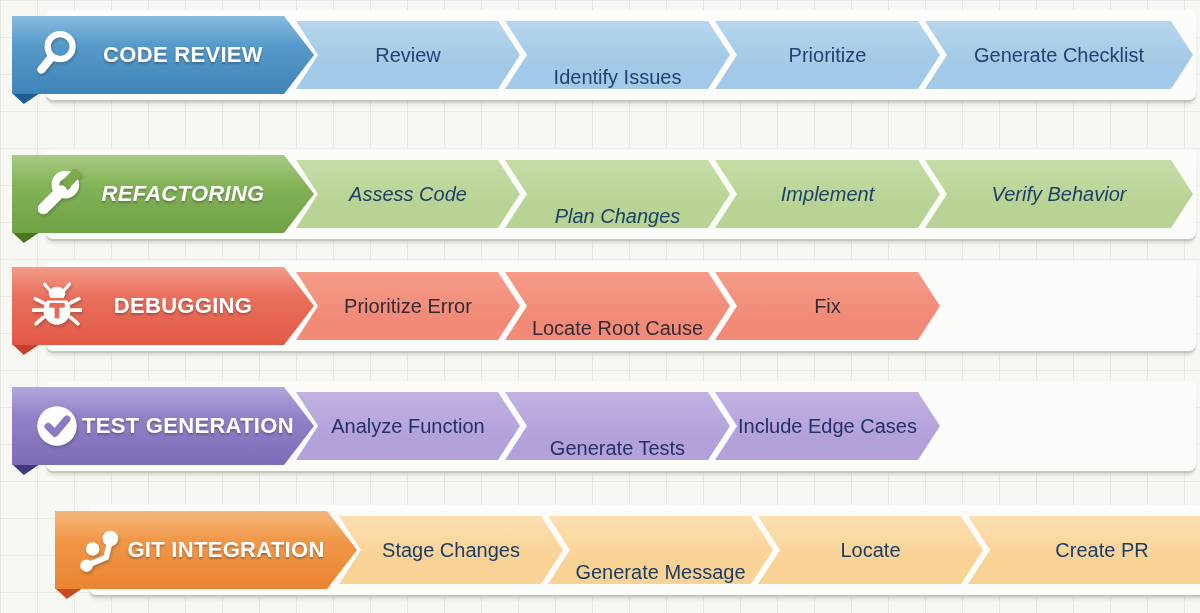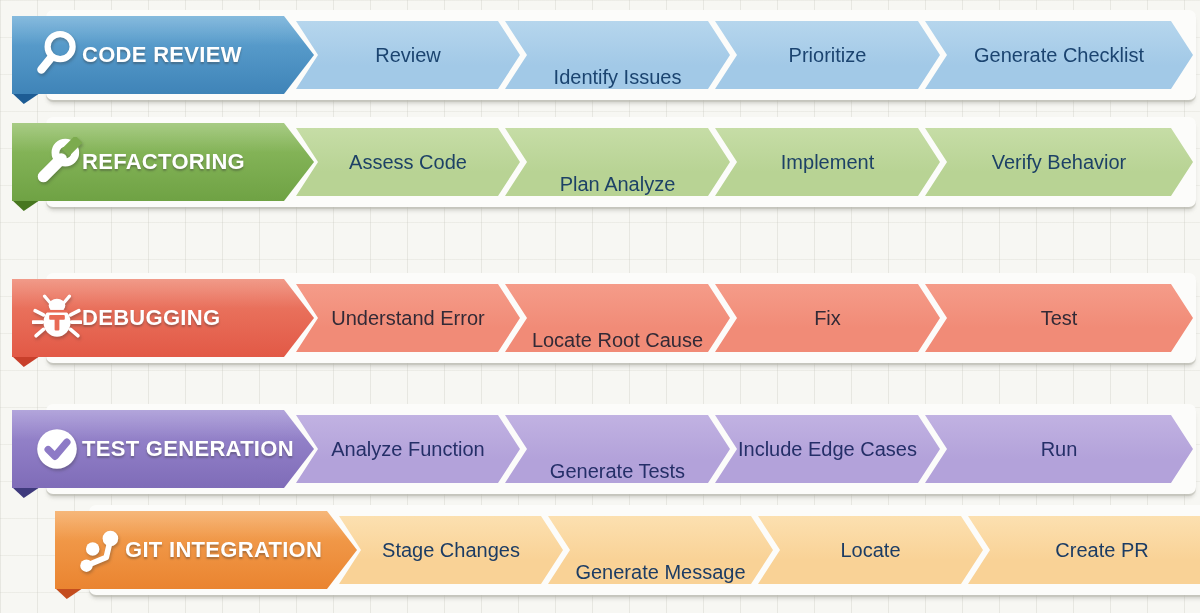--- a/index.html
+++ b/index.html
@@ -7,23 +7,23 @@
     width:1200px;height:613px;position:relative;overflow:hidden;
     background-color:#f7f7f3;
     background-image:
       linear-gradient(90deg, rgba(205,205,195,.38) 1px, transparent 1px),
       linear-gradient(rgba(205,205,195,.26) 1px, transparent 1px);
     background-size:37px 37px;
     font-family:"Liberation Sans", sans-serif;
   }
   .row{position:absolute;left:0;width:1200px;height:100px;}
   .row:nth-of-type(1){top:10px;}
-  .row:nth-of-type(2){top:117px;}
-  .row:nth-of-type(3){top:273px;text-decoration:underline;}
-  .row:nth-of-type(4){top:404px;}
+  .row:nth-of-type(2){top:149px;font-style:italic;}
+  .row:nth-of-type(3){top:261px;text-decoration:underline;}
+  .row:nth-of-type(4){top:381px;}
   .row:nth-of-type(5){top:505px;margin-left:43px;}
 
   .strip{
     position:absolute;left:46px;right:4px;top:0;height:90px;z-index:0;
     background:#fcfcfa;border-radius:7px;
     box-shadow:0 2px 0 rgba(190,190,180,.55), 0 5px 4px -2px rgba(130,130,120,.40);
   }
   .header{
     position:absolute;left:12px;top:6px;width:302px;height:78px;z-index:3;
     display:flex;align-items:center;
@@ -34,21 +34,21 @@
     filter:drop-shadow(0 2px 2px rgba(70,70,70,.35));
   }
   .fold{
     position:absolute;left:12px;top:83px;width:28px;height:11px;z-index:1;
     background:var(--fold);
     clip-path:polygon(0 0, 100% 0, 42% 100%);
   }
   .icon{width:50px;height:50px;margin-left:20px;flex:0 0 auto;
         filter:drop-shadow(1px 2px 1.5px rgba(40,40,40,.30));}
   .hlabel{
-    flex:1;text-align:left;padding-right:30px;
+    flex:1;text-align:center;padding-right:30px;
     color:#ffffff;font-weight:bold;font-size:22px;letter-spacing:.3px;
     text-shadow:0 2px 2px rgba(50,50,50,.38);
     white-space:nowrap;
   }
   .step{
     position:absolute;top:11px;height:68px;z-index:2;
     display:flex;align-items:center;justify-content:center;
     background:linear-gradient(180deg, var(--step-top), var(--step-bg) 65%);
     clip-path:polygon(0 0, calc(100% - 22px) 0, 100% 50%, calc(100% - 22px) 100%, 0 100%, 22px 50%);
   }
@@ -97,21 +97,21 @@
         <circle cx="32" cy="15" r="9.5" fill="none" stroke="#ffffff" stroke-width="7.5"></circle>
         <line x1="32" y1="15" x2="45" y2="2" stroke="var(--icon-accent)" stroke-width="10"></line>
       </svg>
     </span>
     <span class="hlabel">REFACTORING</span>
   </div>
   <div class="step s1">
       <span>Assess Code</span>
     </div>
   <div class="step s2">
-      <span>Plan Analyze</span>
+      <span>Plan Changes</span>
     </div>
   <div class="step s4">
       <span>Verify Behavior</span>
     </div>
   <div class="step s3">
       <span>Implement</span>
     </div>
 </section>
 
 <section class="row" style="--header-top: #ed7e68; --header-bottom: #e25946; --fold: #c83f2b; --step-top: #f59c89; --step-bg: #f18b77; --step-text: #332a36; --icon-accent: #e86a55;">
@@ -131,30 +131,27 @@
         <ellipse cx="24" cy="12" rx="8" ry="6.5" fill="#ffffff"></ellipse>
         <ellipse cx="24" cy="28" rx="13" ry="14" fill="#ffffff"></ellipse>
         <line x1="13" y1="17.5" x2="35" y2="17.5" stroke="var(--icon-accent)" stroke-width="2.5"></line>
         <rect x="16.5" y="21" width="15" height="4.6" rx="1" fill="var(--icon-accent)"></rect>
         <rect x="21.7" y="21" width="4.6" height="15" rx="1" fill="var(--icon-accent)"></rect>
       </svg>
     </span>
     <span class="hlabel">DEBUGGING</span>
   </div>
   <div class="step s1">
-      <span>Understand Error</span>
+      <span>Prioritize Error</span>
     </div>
   <div class="step s2">
       <span>Locate Root Cause</span>
     </div>
   <div class="step s3">
       <span>Fix</span>
-    </div>
-  <div class="step s4">
-      <span>Test</span>
     </div>
 </section>
 
 <section class="row" style="--header-top: #9d8cd1; --header-bottom: #7f6cb8; --fold: #3f3a7d; --step-top: #c1b2e2; --step-bg: #b3a2da; --step-text: #252f68; --icon-accent: #8d7ac6;">
   <div class="strip"></div>
   <div class="fold"></div>
   <div class="header">
     <span class="icon">
       <svg viewBox="0 0 48 48" width="50" height="50">
         <circle cx="24" cy="24" r="19" fill="#ffffff"></circle>
@@ -164,23 +161,20 @@
     <span class="hlabel">TEST GENERATION</span>
   </div>
   <div class="step s1">
       <span>Analyze Function</span>
     </div>
   <div class="step s2">
       <span>Generate Tests</span>
     </div>
   <div class="step s3">
       <span>Include Edge Cases</span>
-    </div>
-  <div class="step s4">
-      <span>Run</span>
     </div>
 </section>
 
 <section class="row" style="--header-top: #f4a355; --header-bottom: #ea8430; --fold: #c44d1f; --step-top: #fce0b0; --step-bg: #f9d296; --step-text: #1c3c64; --icon-accent: #f0943f;">
   <div class="strip"></div>
   <div class="fold"></div>
   <div class="header">
     <span class="icon">
       <svg viewBox="0 0 48 48" width="50" height="50">
         <path d="M11,39 L30,31 L34,14" fill="none" stroke="#ffffff" stroke-width="5.5" stroke-linejoin="round" stroke-linecap="round"></path>

